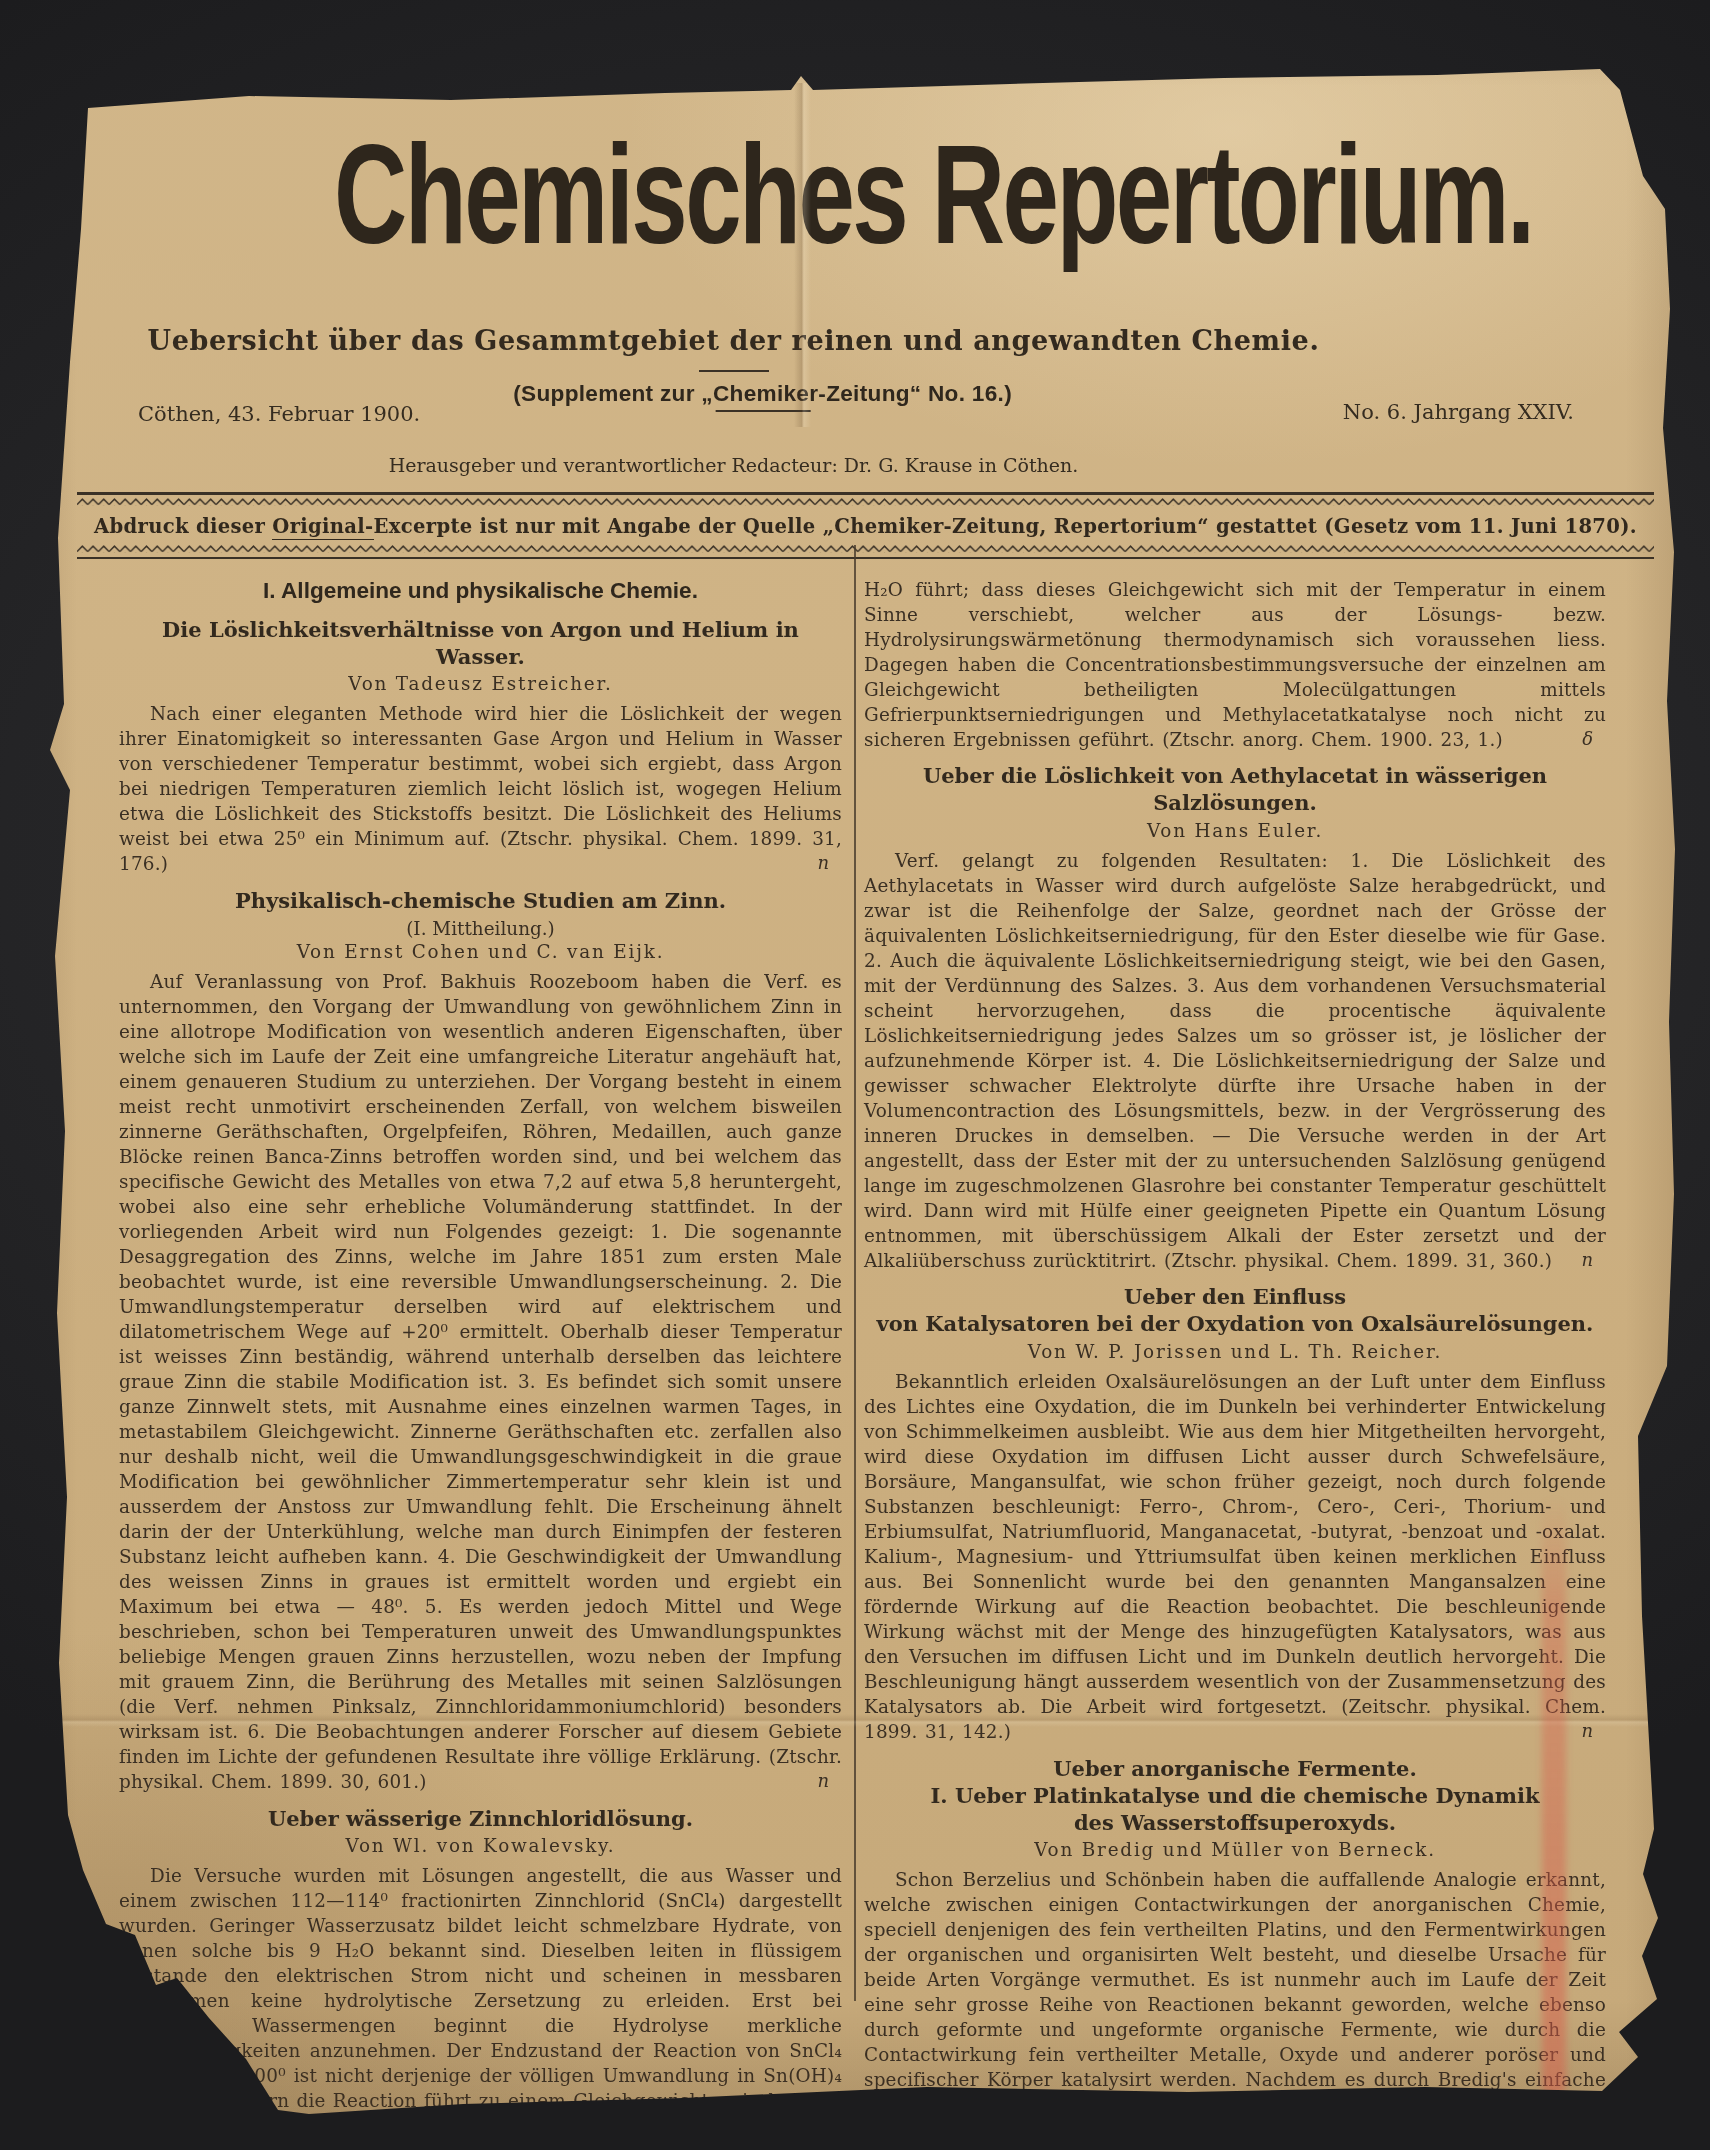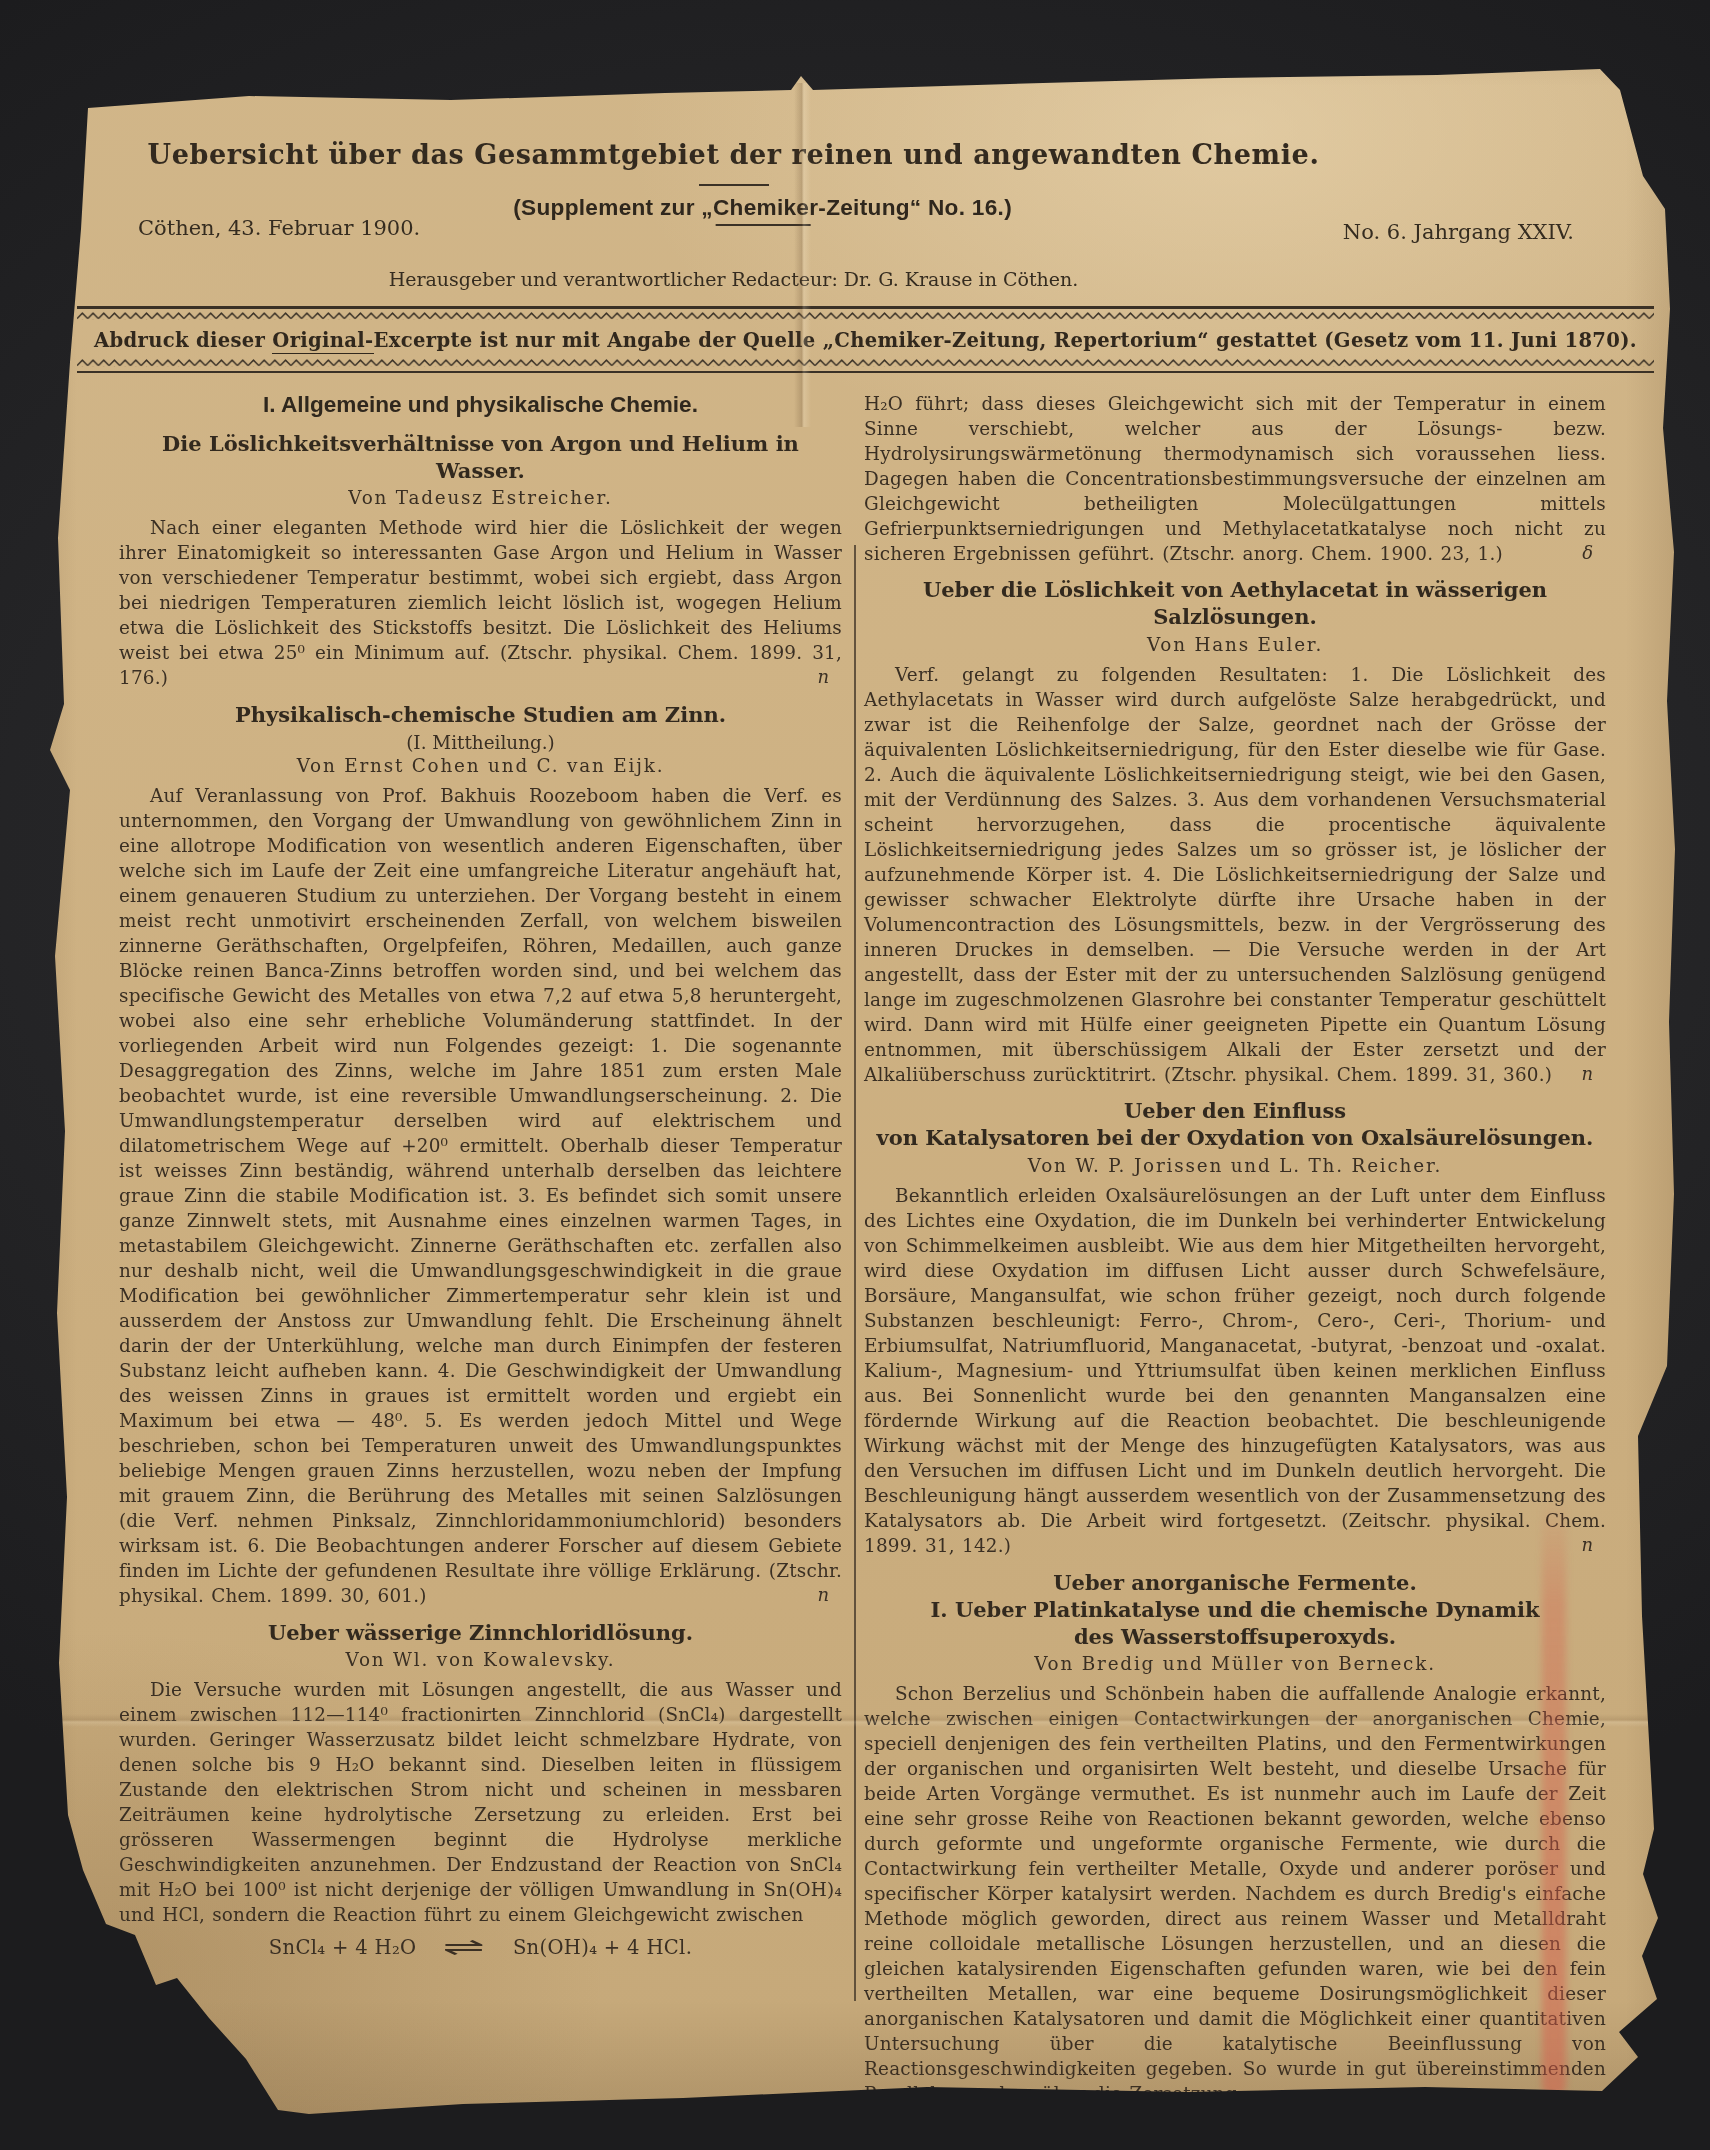--- a/index.html
+++ b/index.html
@@ -33,21 +33,21 @@
     font-family:"Liberation Sans","DejaVu Sans",sans-serif;font-weight:700;font-size:141px;
     letter-spacing:-3.6px;color:#2e261c;}
   .subtitle{margin-top:16.6px;font-weight:700;font-size:27px;letter-spacing:0.6px;color:#332a1f;}
   .mini-rule{width:70px;height:2.4px;background:#3a3126;margin:14.3px auto 0 auto;}
   .metarow{position:relative;margin:3.6px 137px 0 138px;height:75px;font-size:21px;color:#352c20;}
   .meta-date{position:absolute;left:0;top:26px;}
   .supp{position:absolute;left:43.5%;top:0;transform:translateX(-50%);text-align:center;}
   .supp-text{font-family:"Liberation Sans","DejaVu Sans",sans-serif;font-weight:700;font-size:22.6px;
     letter-spacing:0.3px;white-space:nowrap;color:#2f271d;padding:4.8px 0 3.6px 0;}
   .supp .mini-rule{margin:0 auto;width:95px;height:1.8px;}
-  .meta-issue{position:absolute;right:0;top:30px;margin-left:32px;}
+  .meta-issue{position:absolute;right:0;top:24px;margin-left:32px;}
   .editor{text-align:center;margin:3.6px 0 0 101px;width:1265px;font-size:19px;color:#352c20;}
 
   .notice-band{margin:15.4px 57px 0 77px;}
   .rule-thick{height:3.6px;background:#3a3126;}
   .rule-thin{height:1.8px;background:#3a3126;}
   .zigzag{height:9px;margin:2.4px 0;}
   .notice-text{text-align:center;font-weight:700;font-size:19.6px;letter-spacing:0.3px;
     padding:6px 0 4.8px 0;color:#31281d;white-space:nowrap;}
   .u{border-bottom:1.8px solid currentColor;padding-bottom:0.6px;}
 
@@ -77,20 +77,21 @@
       <pattern id="zz" width="18" height="13" patternUnits="userSpaceOnUse">
         <path d="M0 11 L9 2 L18 11" fill="none" stroke="#3a3126" stroke-width="2.6"></path>
       </pattern>
     </defs>
   </svg>
 
   <div class="paper">
     <div class="shade"></div>
 
     <header class="masthead">
+      <h1 class="title"><span class="title-inner">Chemisches Repertorium.</span></h1>
       <div class="subtitle">Uebersicht über das Gesammtgebiet der reinen und angewandten Chemie.</div>
       <div class="mini-rule"></div>
     </header>
 
     <div class="metarow">
       <span class="meta-date">Cöthen, 43. Februar 1900.</span>
       <div class="supp">
         <div class="supp-text">(Supplement zur „Chemiker-Zeitung“ No. 16.)</div>
         <div class="mini-rule"></div>
       </div>

